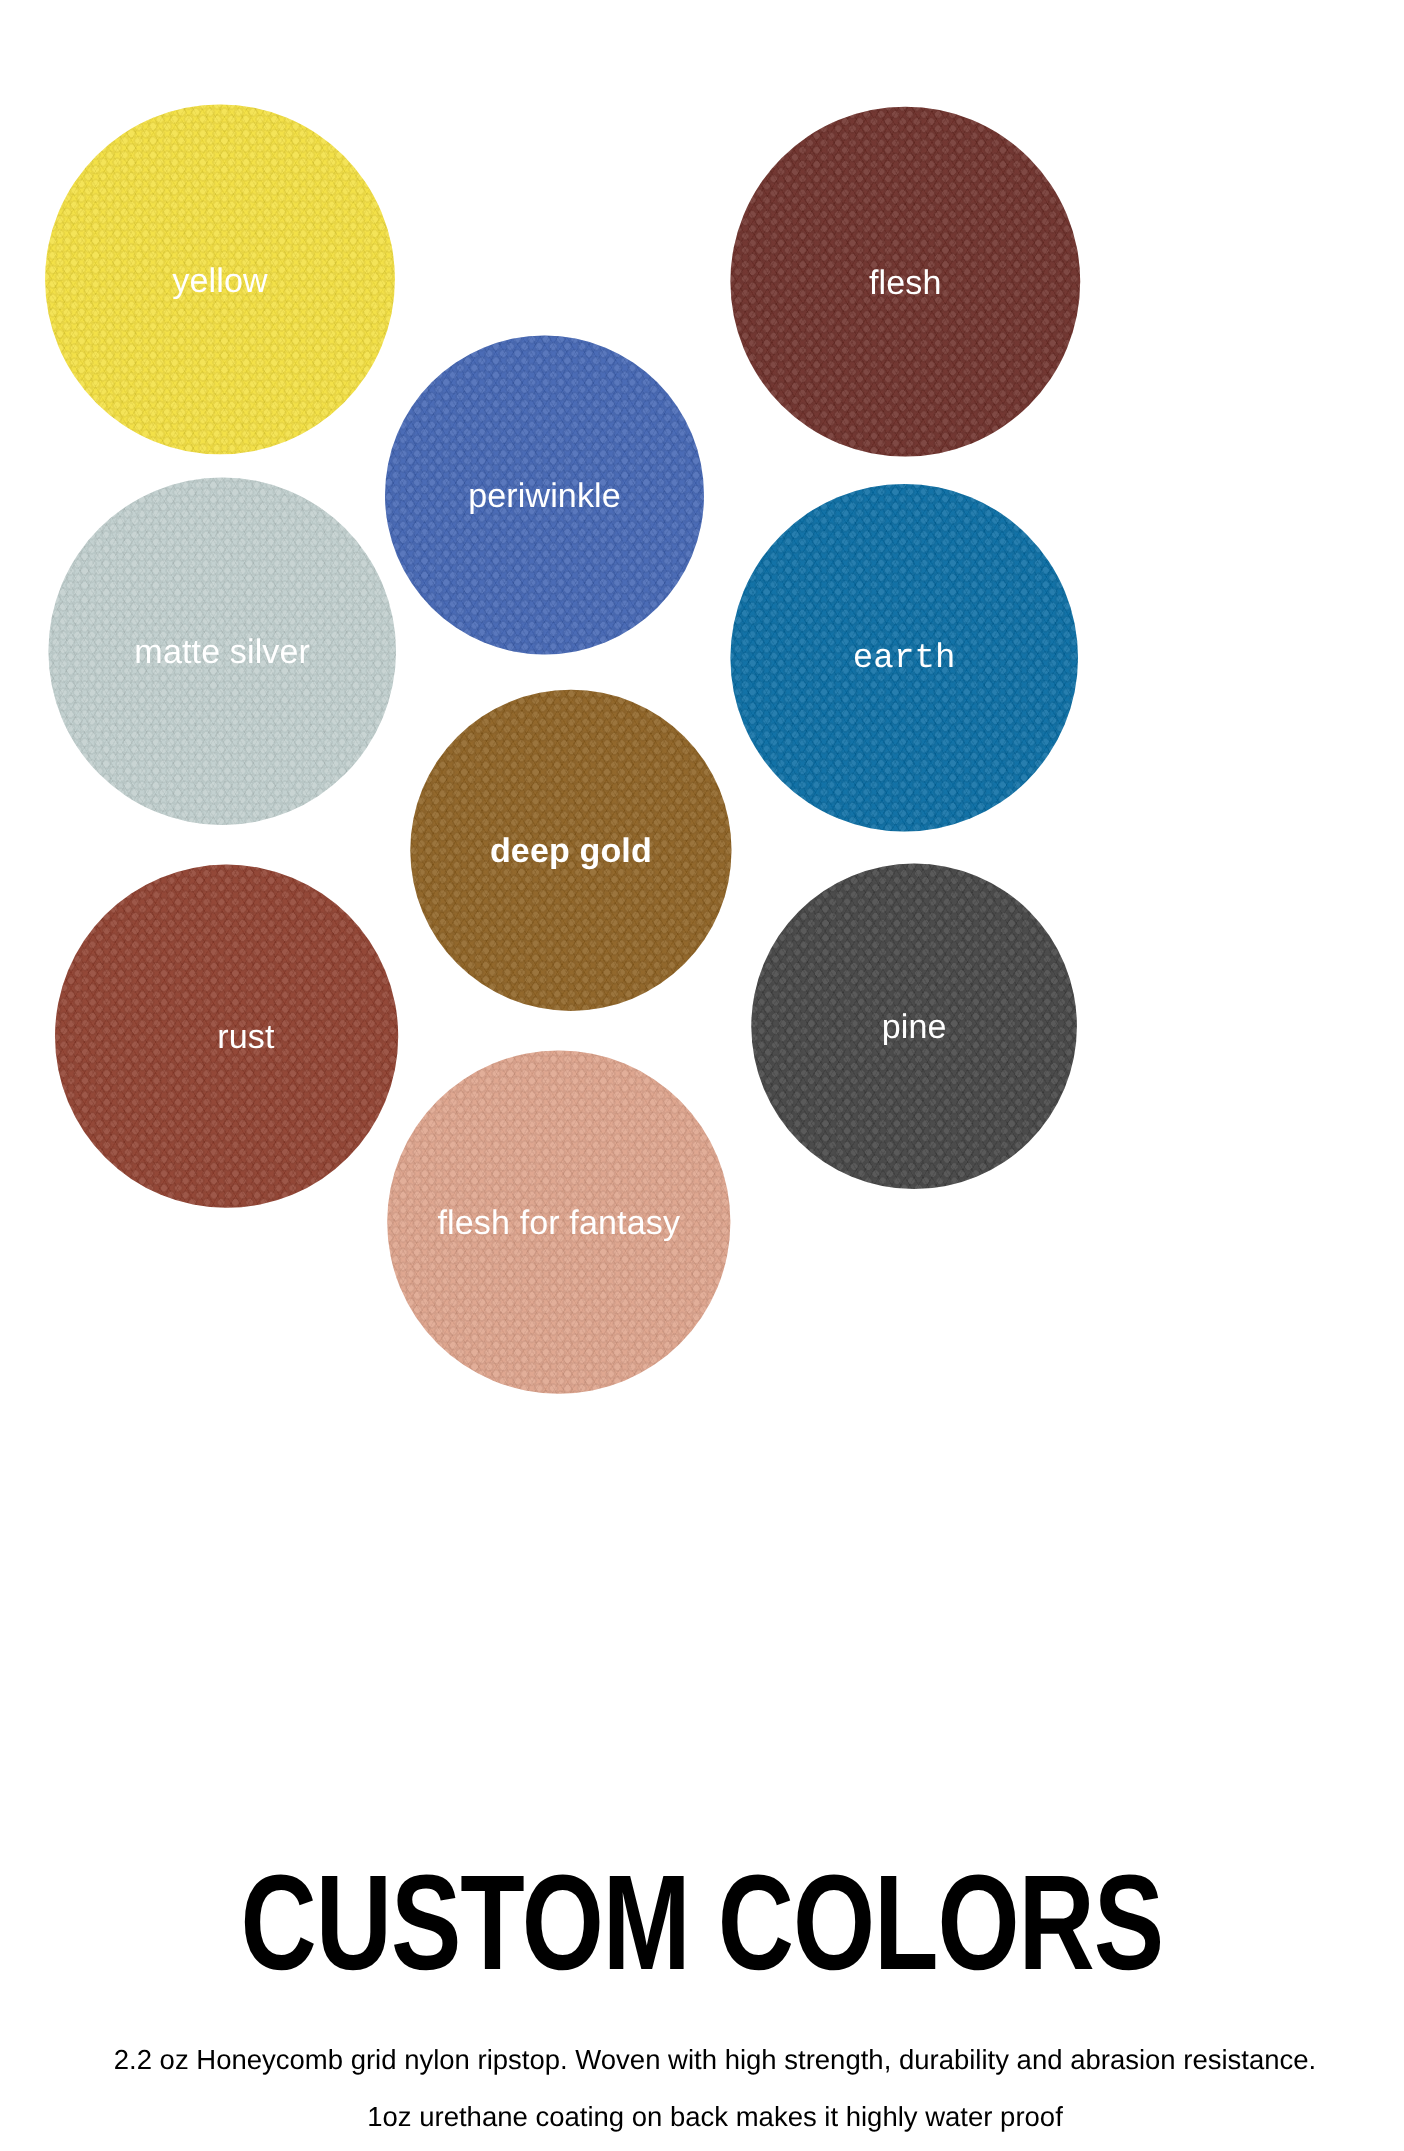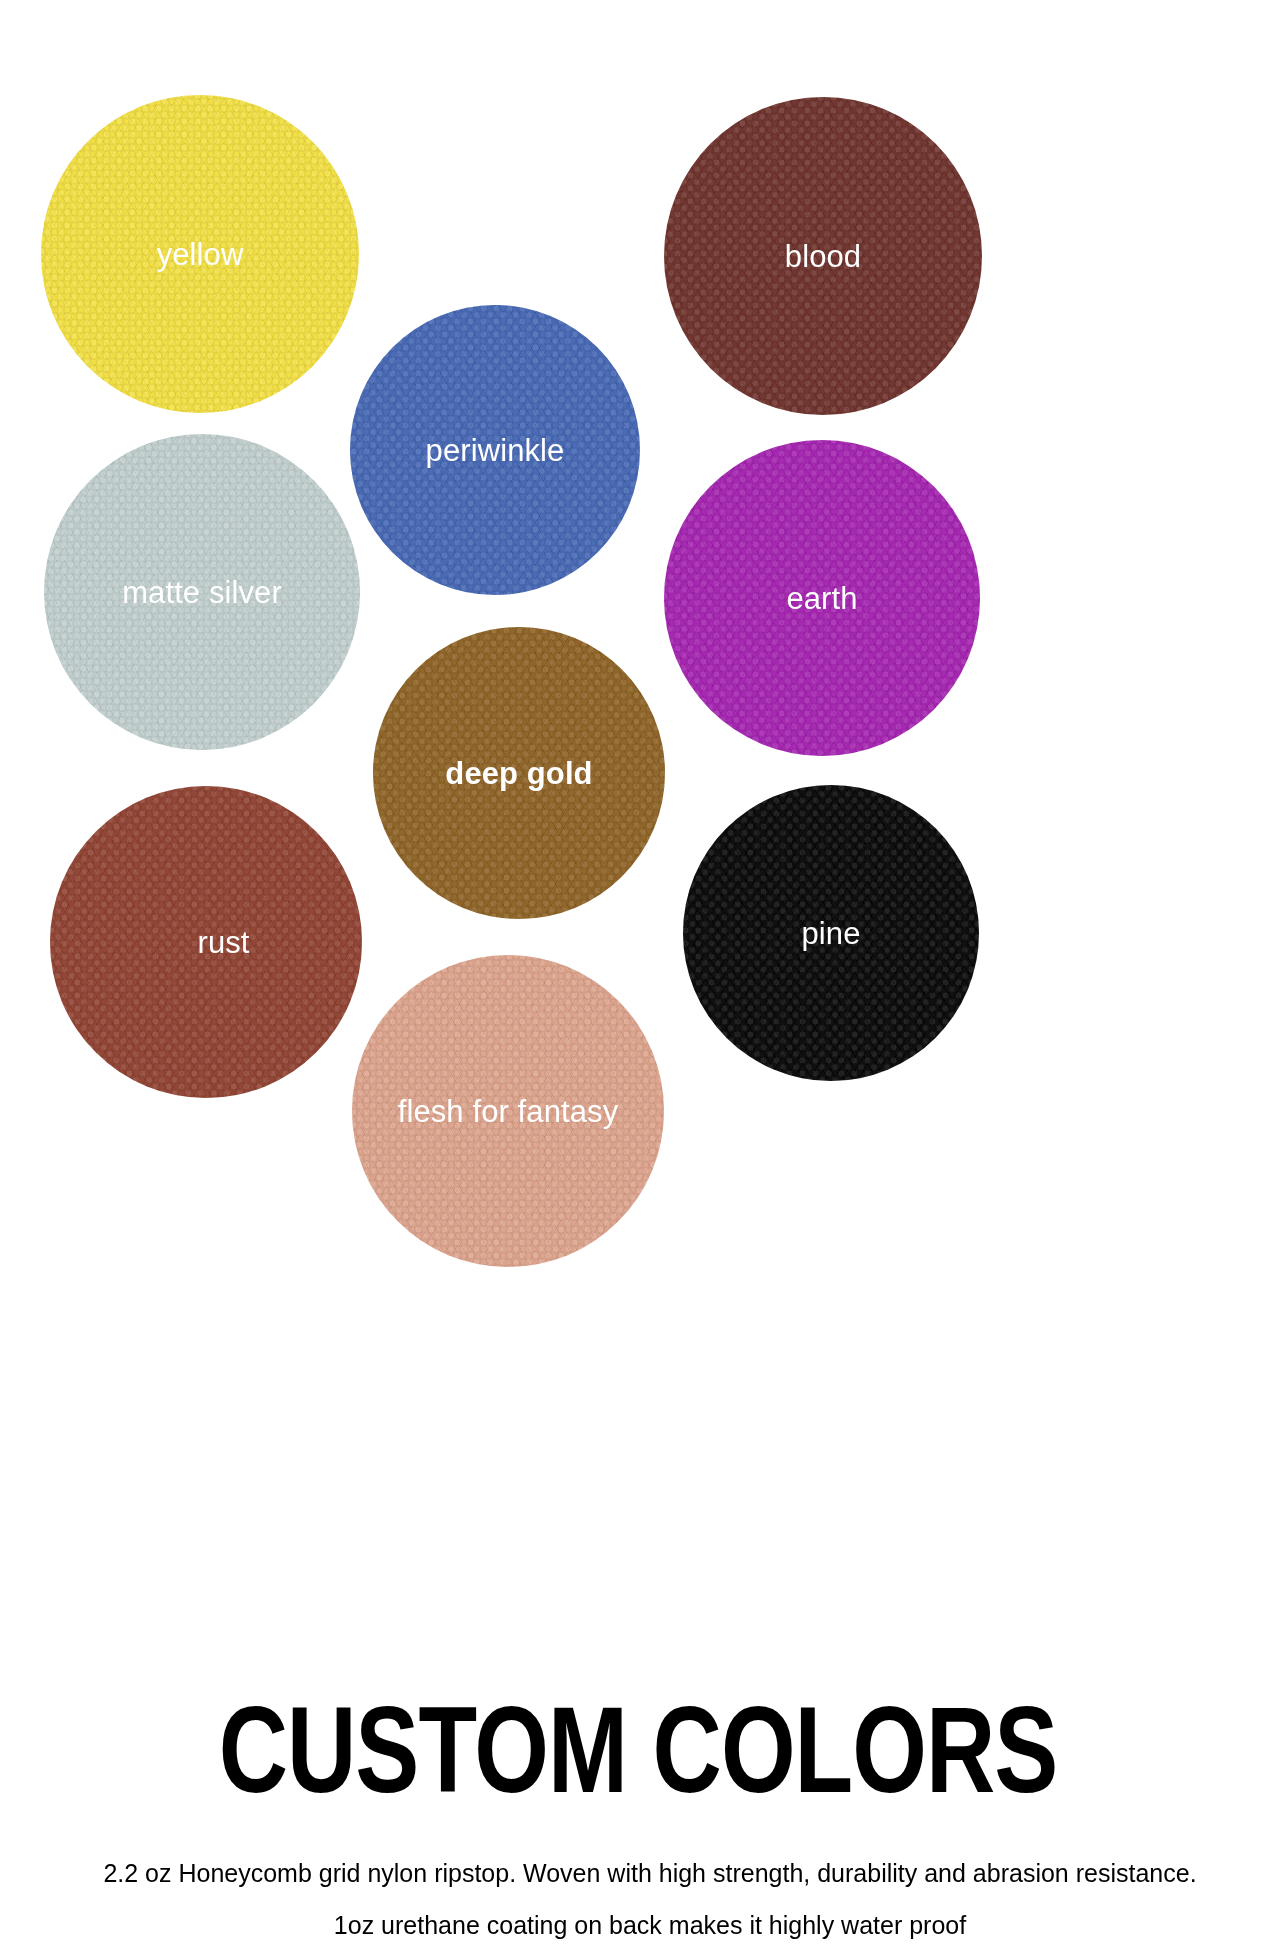--- a/index.html
+++ b/index.html
@@ -108,38 +108,38 @@
   }
 </style>
 </head>
 <body style="background: rgb(255, 255, 255);">
 
 <div id="swatch-board">
     <div class="swatch" style="left: 41px; top: 95px; width: 318px; height: 318px; background: rgb(243, 223, 60); z-index: 2;">
       <div class="swatch-label" style="color: rgb(255, 255, 255);">yellow</div>
     </div>
     <div class="swatch" style="left: 664px; top: 97px; width: 318px; height: 318px; background: rgb(106, 43, 37); z-index: 2;">
-      <div class="swatch-label" style="color: rgb(255, 255, 255);">blood</div>
+      <div class="swatch-label" style="color: rgb(255, 255, 255);">flesh</div>
     </div>
     <div class="swatch halo" style="left: 350px; top: 305px; width: 290px; height: 290px; background: rgb(63, 98, 178); z-index: 5;">
       <div class="swatch-label" style="color: rgb(255, 255, 255);">periwinkle</div>
     </div>
     <div class="swatch" style="left: 44px; top: 434px; width: 316px; height: 316px; background: rgb(191, 206, 205); z-index: 2;">
       <div class="swatch-label" style="color: rgb(255, 255, 255);">matte silver</div>
     </div>
-    <div class="swatch" style="left: 664px; top: 440px; width: 316px; height: 316px; background: #a21caf; z-index: 2;">
+    <div class="swatch" style="left: 664px; top: 440px; width: 316px; height: 316px; background: #0369a1; z-index: 2; font-family: Liberation Mono, monospace;">
       <div class="swatch-label" style="color: rgb(255, 255, 255);">earth</div>
     </div>
     <div class="swatch" style="left: 373px; top: 627px; width: 292px; height: 292px; background: rgb(139, 94, 30); z-index: 5;">
       <div class="swatch-label" style="color: rgb(255, 255, 255); font-weight: bold;">deep gold</div>
     </div>
     <div class="swatch" style="left: 50px; top: 786px; width: 312px; height: 312px; background: rgb(141, 60, 43); z-index: 2;">
       <div class="swatch-label" style="color: rgb(255, 255, 255); margin-left: 35px;">rust</div>
     </div>
-    <div class="swatch" style="left: 683px; top: 785px; width: 296px; height: 296px; background: #000000; z-index: 2;">
+    <div class="swatch" style="left: 683px; top: 785px; width: 296px; height: 296px; background: #404040; z-index: 2;">
       <div class="swatch-label" style="color: rgb(255, 255, 255);">pine</div>
     </div>
     <div class="swatch" style="left: 352px; top: 955px; width: 312px; height: 312px; background: rgb(221, 161, 137); z-index: 5;">
       <div class="swatch-label" style="color: rgb(255, 255, 255);">flesh for fantasy</div>
     </div>
   </div>
 
 <div id="footer">
   <div id="headline">CUSTOM COLORS</div>
   <div id="subtext-block">

